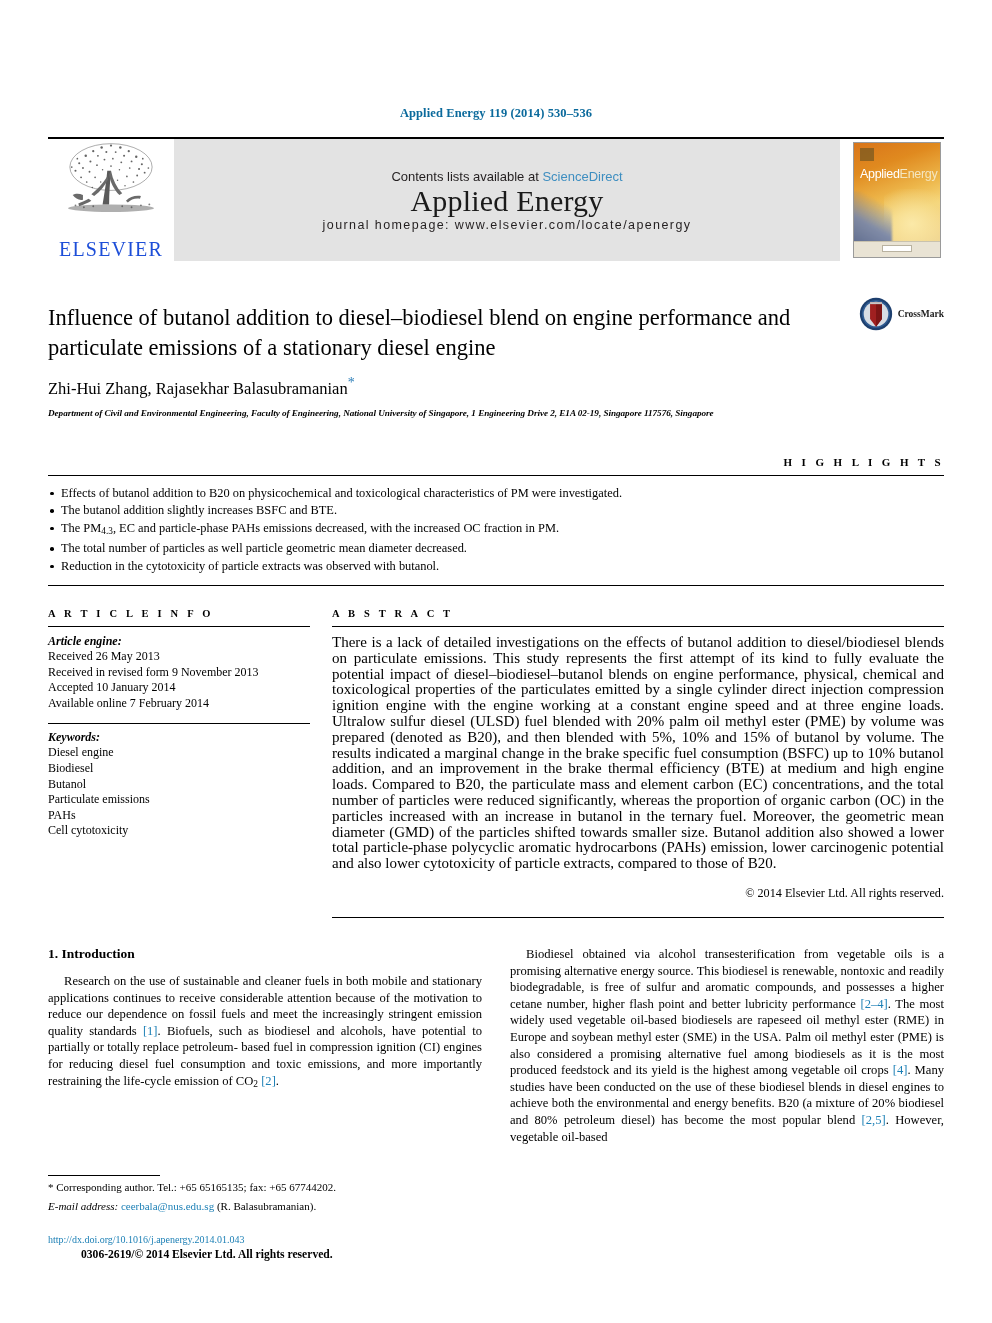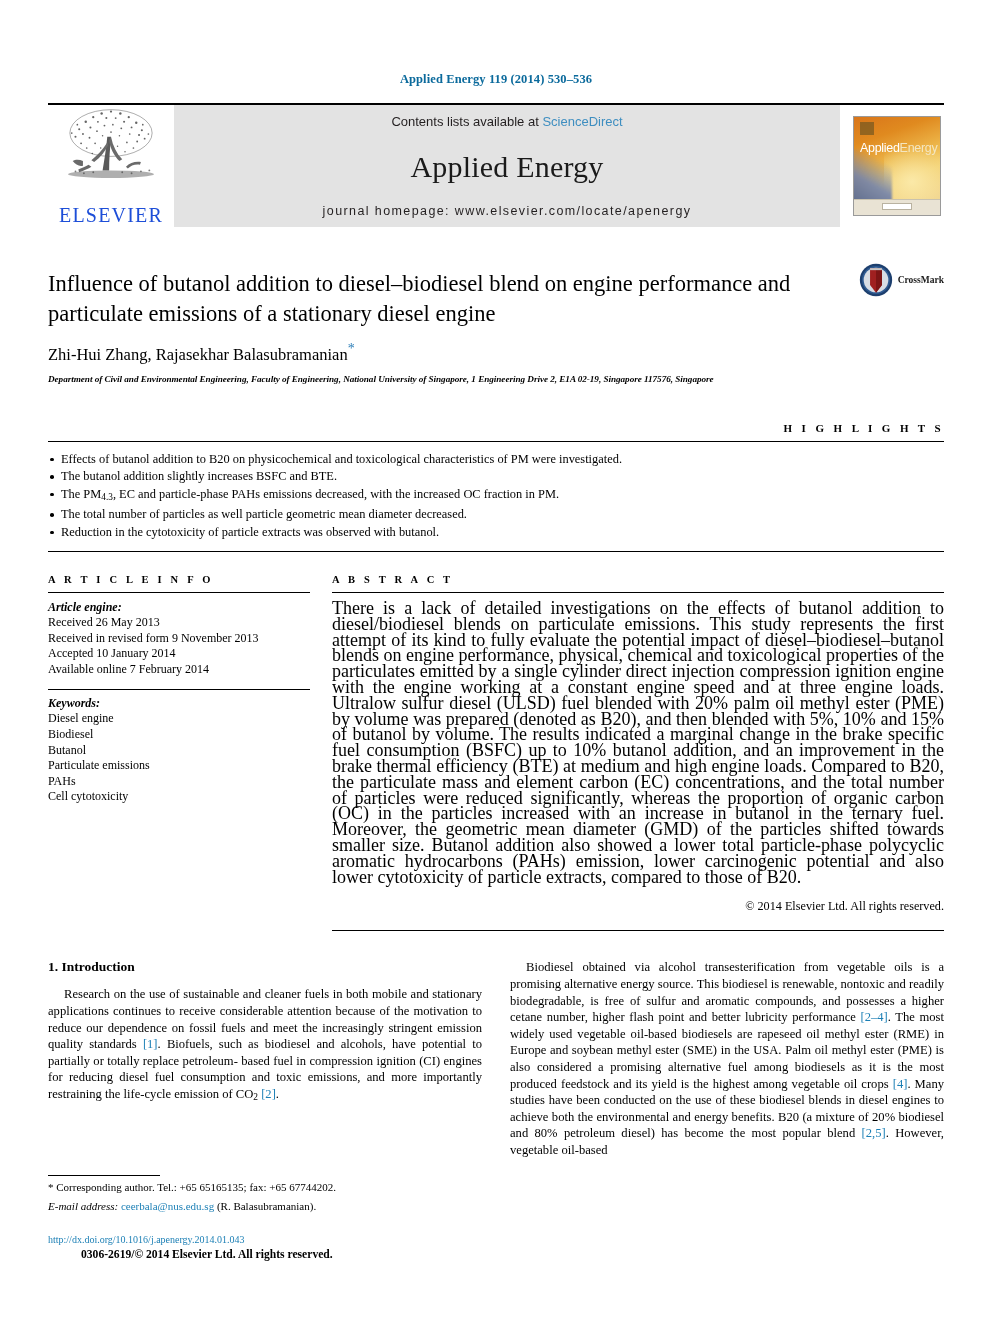--- a/index.html
+++ b/index.html
@@ -16,21 +16,21 @@
   }
   .page { width: 992px; height: 1323px; position: relative; padding: 0; }
 
   
   .journal-ref {
     text-align: center;
     color: #0b6a9c;
     font-size: 12.5px;
     font-weight: bold;
     letter-spacing: .1px;
-    padding-top: 72px;
+    padding-top: 106px;
   }
 
   
   .masthead {
     margin: 16px 48px 0 48px;
     border-top: 2.5px solid #000;
     display: flex;
     align-items: stretch;
     height: 124px;
   }
@@ -48,21 +48,21 @@
     color: #1d4ed8;
     font-size: 20px;
     letter-spacing: 1.2px;
     line-height: 1;
     margin-top: 14px;
   }
   .masthead-center {
     flex: 1 1 auto;
     background: #e3e3e3;
     display: flex; flex-direction: column;
-    align-items: center; justify-content: space-between;
+    align-items: center; justify-content: center;
     padding: 9px 0 9px 0;
   }
   .contents-line {
     font-family: "Liberation Sans", sans-serif;
     font-size: 13px;
     color: #231f20;
   }
   .contents-line .sd { color: #3e8ec0; }
   .journal-title {
     font-family: "Liberation Serif", serif;
@@ -76,21 +76,21 @@
     color: #231f20;
     letter-spacing: 1.4px;
   }
   .cover-wrap {
     flex: 0 0 104px;
     display: flex; align-items: center; justify-content: center;
     background: #fff;
     padding-left: 10px;
   }
   .cover {
-    width: 88px; height: 100px;
+    width: 88px; height: 116px;
     border: 1px solid #9a9a9a;
     position: relative;
     overflow: hidden;
     background: linear-gradient(160deg,#d9751a 0%, #e08a1f 22%, #edb64a 45%, #f6d77a 62%, #f3d99a 80%, #e7d9b6 100%);
   }
   .cover .c-els {
     position:absolute; left:6px; top:5px; width:14px; height:13px;
     background:#7a5a20; opacity:.75;
   }
   .cover .c-title {
@@ -207,21 +207,21 @@
   .hist { padding-top: 7px; }
   .hist .lbl { font-style: italic; font-weight: bold; font-size: 12px; }
   .hist .ln  { font-size: 12px; line-height: 15.6px; }
   .kw-rule { border-top: 1.2px solid #000; margin-top: 12px; }
   .kw { padding-top: 6px; }
   .kw .lbl { font-style: italic; font-weight: bold; font-size: 12px; }
   .kw .ln  { font-size: 12px; line-height: 15.6px; }
 
   .abstract-body {
     padding-top: 8px;
-    font-size: 18px;
+    font-size: 15px;
     line-height: 15.8px;
     text-align: justify;
   }
   .copyright {
     text-align: right;
     font-size: 12.2px;
     margin-top: 14px;
   }
   .abs-bottom-rule { border-top: 1.2px solid #000; margin-top: 16px; }
 

